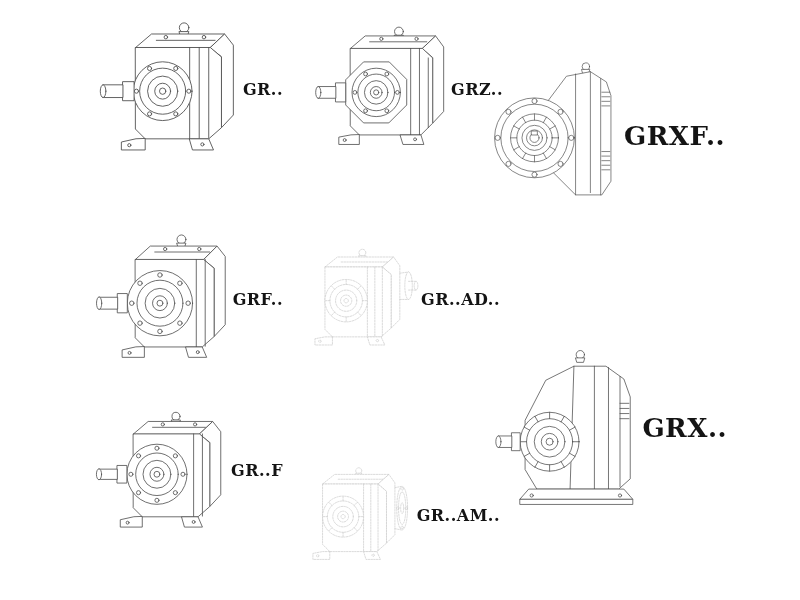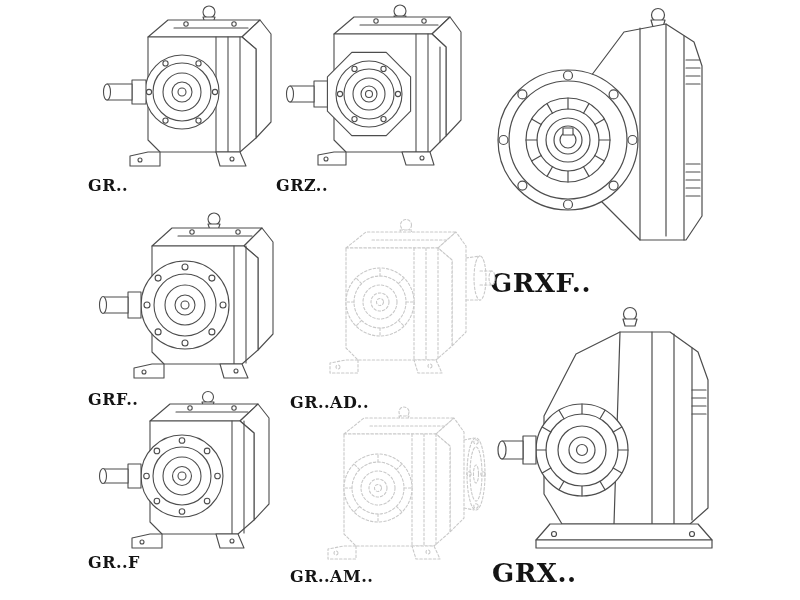--- a/index.html
+++ b/index.html
@@ -2,21 +2,21 @@
 <html><head>
 <meta charset="utf-8">
 <style>
   html,body{margin:0;padding:0}
   body{
     width:800px;height:600px;background:#ffffff;
     font-family:"DejaVu Serif", serif;
     overflow:hidden;
   }
   .canvas{position:relative;width:800px;height:600px;background:#ffffff}
-  figure{position:absolute;margin:0;display:flex;flex-direction:column;align-items:flex-start}
+  figure{position:absolute;margin:0;display:flex;flex-direction:row;align-items:center}
   figure svg{display:block}
   figcaption{
     font-weight:bold;color:#141414;font-size:16px;letter-spacing:.5px;
     margin-top:2px;text-align:center;
   }
   figure.big figcaption{font-size:26px}
   .solid-g{stroke:#4d4d4d}
   .faded-g{stroke:#c9c9c9;stroke-dasharray:2.5 2}
 </style>
 </head>
@@ -54,21 +54,21 @@
         <circle cx="77.5" cy="61.4" r="2.6"></circle>
         <circle cx="110.5" cy="61.4" r="2.6"></circle>
         <polygon points="44,78 58,78 58,102 44,102" fill="#fff"></polygon>
         <polygon points="19,82 44,82 44,98 19,98" fill="#fff"></polygon>
         <ellipse cx="19" cy="90" rx="3.5" ry="8" fill="#fff"></ellipse>
       </g>
     </svg>
     <figcaption>GR..</figcaption>
   </figure>
 
-  <figure style="left:276px;top:2px;width:195px">
+  <figure style="left:308px;top:2px;width:195px">
     <svg width="195" height="172" viewBox="0 0 195 172">
       <g class="solid-g" fill="none" stroke-width="1.1" stroke-linejoin="round" stroke-linecap="round">
         <circle cx="124" cy="9" r="6"></circle>
         <polygon points="118,14 130,14 128,20 120,20" fill="#fff"></polygon>
         <polygon points="58,32 78,15 174,15 156,32" fill="#fff"></polygon>
         <line x1="84" y1="23" x2="162" y2="23"></line>
         <circle cx="100" cy="19" r="2.2" fill="#fff"></circle>
         <circle cx="148" cy="19" r="2.2" fill="#fff"></circle>
         <polygon points="156,32 174,15 185,30 185,118 170,134 170,45" fill="#fff"></polygon>
         <polygon points="58,32 156,32 170,45 170,134 154,150 70,150 58,138" fill="#fff"></polygon>
@@ -302,21 +302,21 @@
         <circle cx="94" cy="88" r="9.5"></circle>
         <circle cx="94" cy="88" r="4"></circle>
         <polygon points="40,76 53,76 53,100 40,100" fill="#fff"></polygon>
         <polygon points="15,81 40,81 40,95 15,95" fill="#fff"></polygon>
         <ellipse cx="15" cy="88" rx="3.5" ry="7.5" fill="#fff"></ellipse>
       </g>
     </svg>
     <figcaption>GR..F</figcaption>
   </figure>
 
-  <figure style="left:290px;top:404px;width:210px">
+  <figure style="left:290px;top:434px;width:210px">
     <svg width="210" height="161" viewBox="0 0 210 161">
       <g class="faded-g" fill="none" stroke-width="1.1" stroke-linejoin="round" stroke-linecap="round">
         <circle cx="114" cy="8" r="5"></circle>
         <polygon points="109,12 119,12 117,18 111,18" fill="#fff"></polygon>
         <polygon points="54,30 74,14 164,14 146,30" fill="#fff"></polygon>
         <line x1="80" y1="22" x2="154" y2="22"></line>
         <polygon points="146,30 164,14 174,28 174,114 160,128 160,42" fill="#fff"></polygon>
         <polygon points="54,30 146,30 160,42 160,128 144,142 66,142 54,130" fill="#fff"></polygon>
         <line x1="122" y1="30" x2="122" y2="142"></line>
         <line x1="134" y1="30" x2="134" y2="142"></line>

